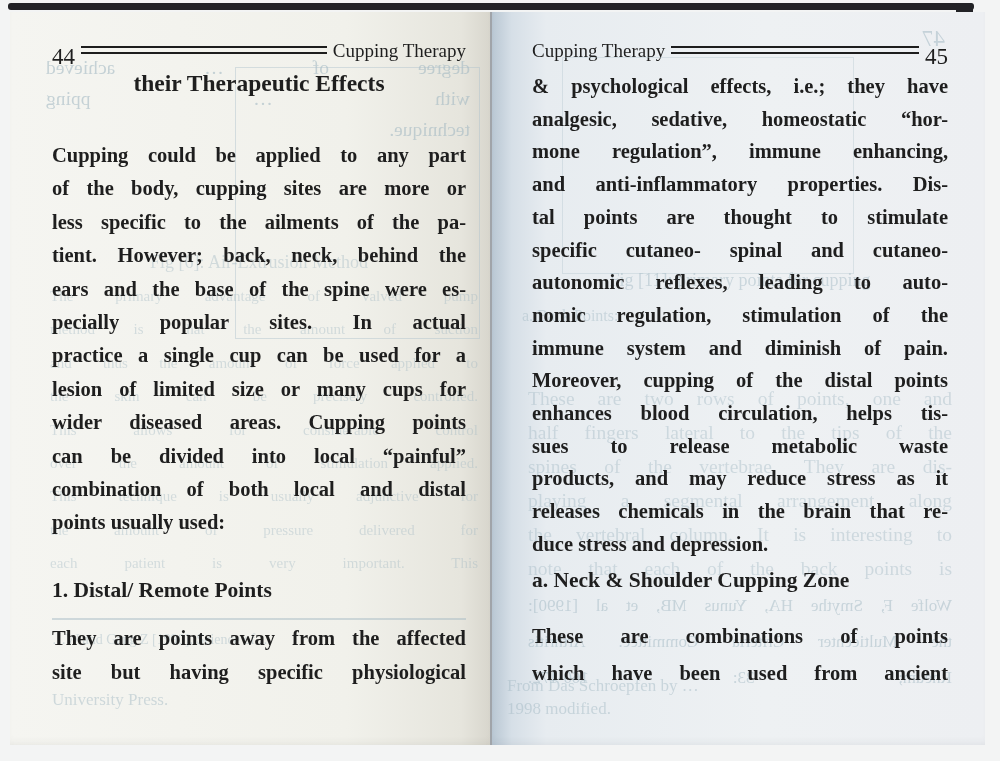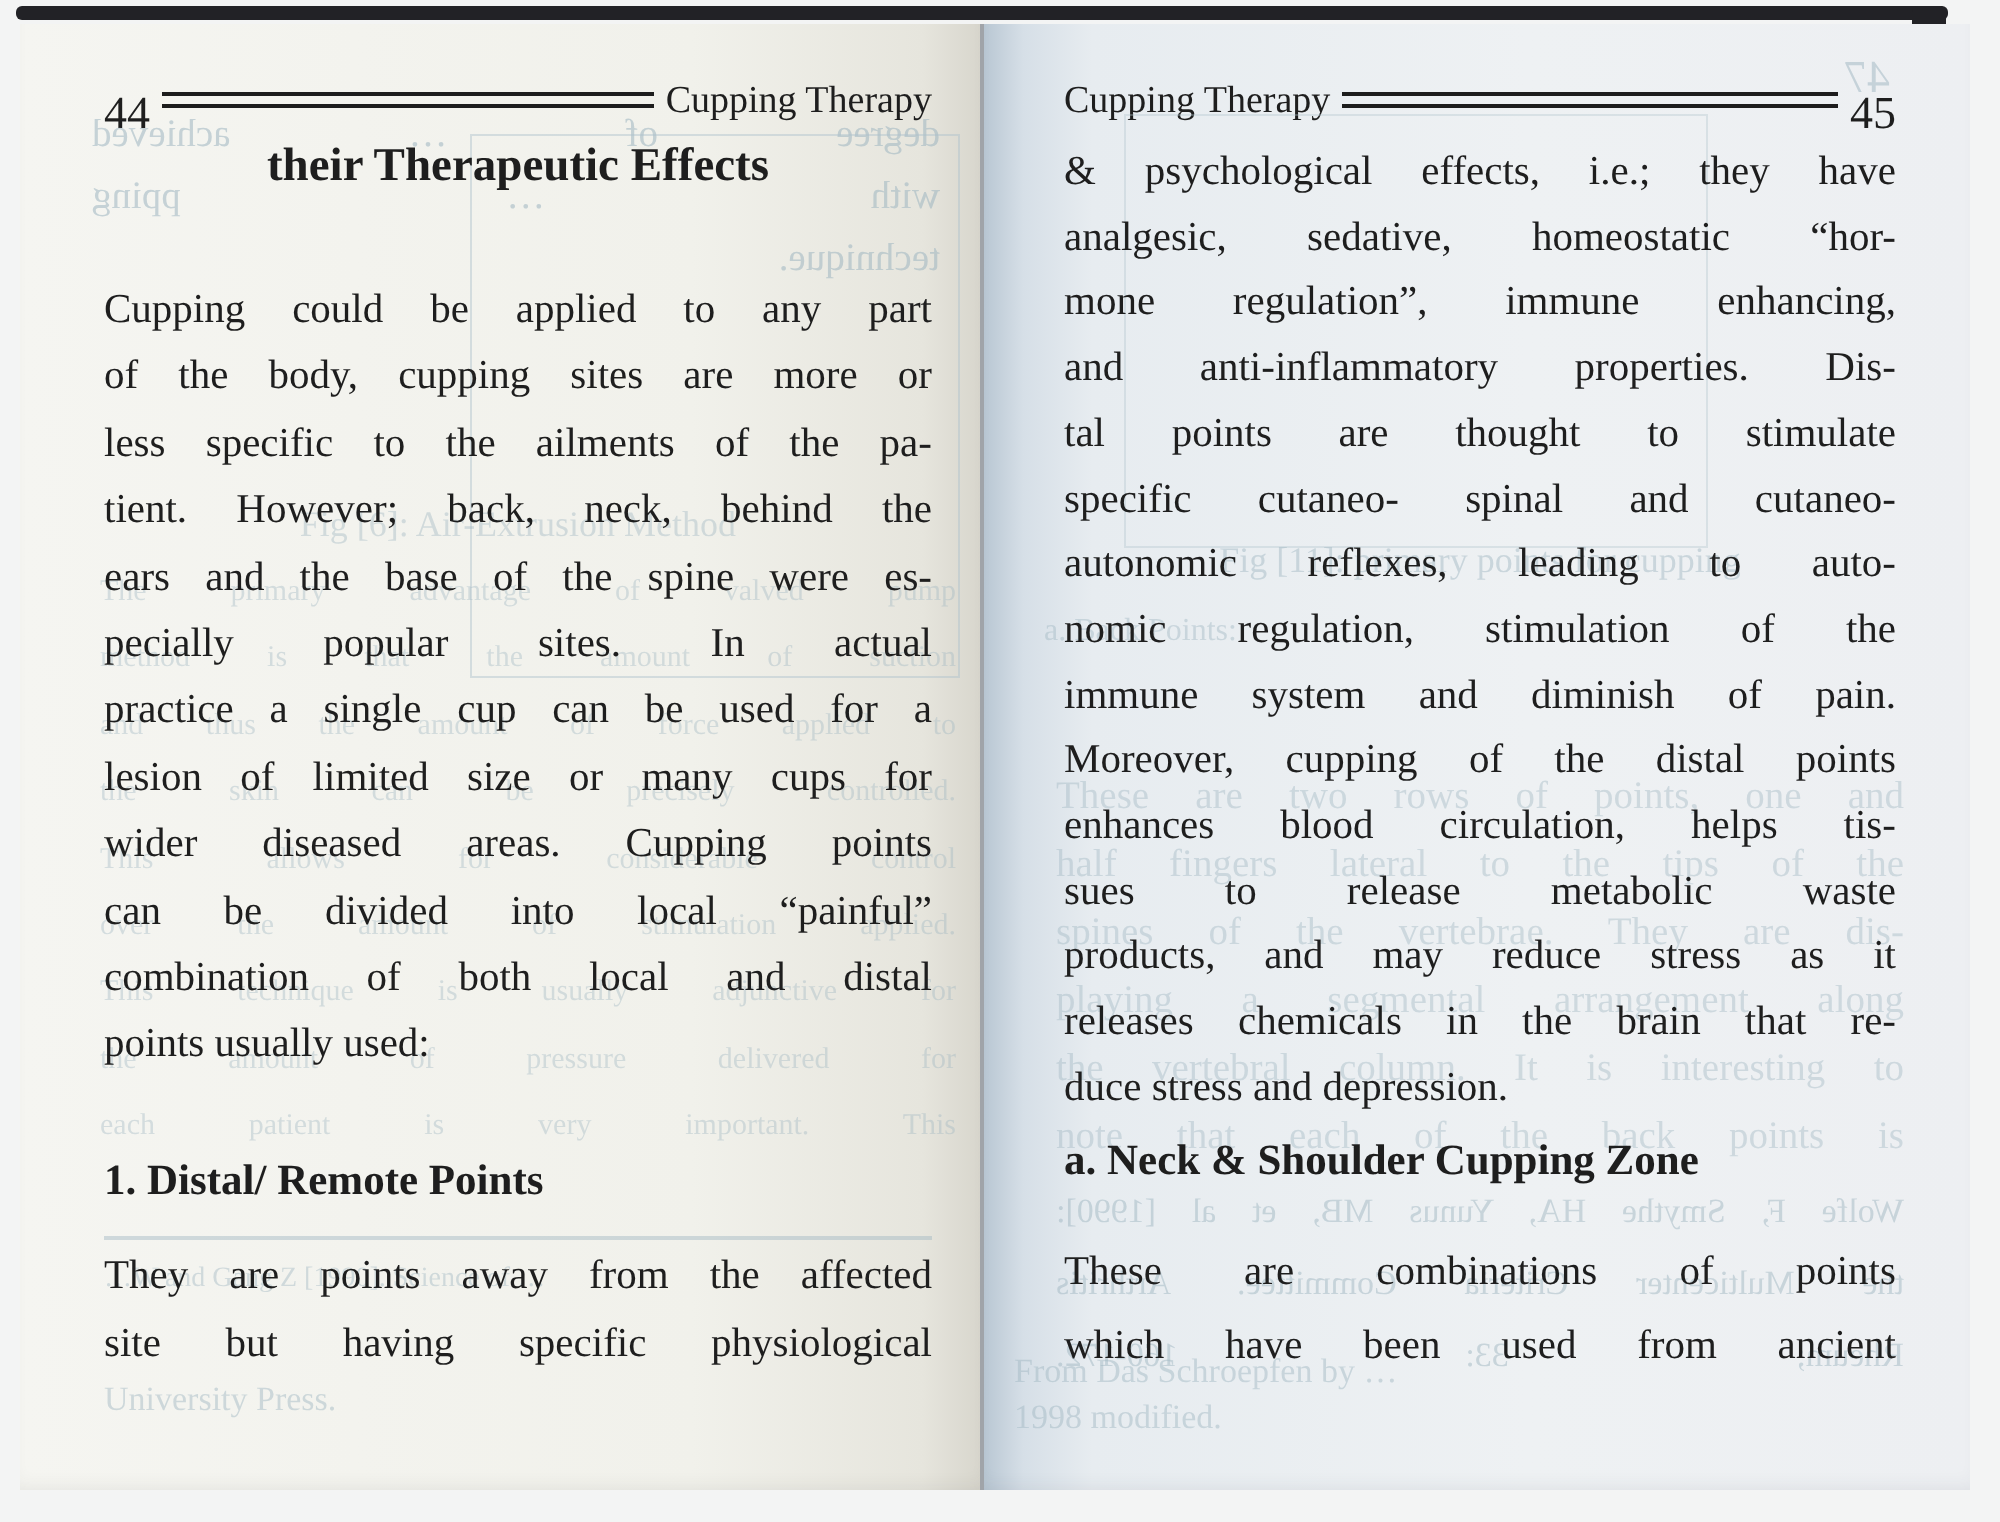--- a/index.html
+++ b/index.html
@@ -30,21 +30,21 @@
   .h-left{left:42px;top:22px;}
   .h-right{left:40px;top:22px;width:416px;}
   .pagenum{font-size:23px;line-height:1;margin-top:12px;}
   .running{font-size:19px;line-height:1;}
   .rule{flex:1;height:8px;margin:0 6px;box-sizing:border-box;border-top:2.4px solid #1d1d1d;border-bottom:2.4px solid #1d1d1d;}
   
   .para .line{text-align:justify;text-align-last:justify;}
   .para.endpara .line:last-child{text-align-last:left;}
   .para.center .line{text-align:center;text-align-last:center;}
   .chapter-title{position:absolute;left:42px;top:57px;width:414px;font-size:23.5px;font-weight:bold;line-height:28.5px;z-index:3;}
-  .body{position:absolute;font-size:20.5px;z-index:3;}
+  .body{position:absolute;font-size:20.5px;z-index:3;font-weight:bold;}
   .b-l-1{left:42px;top:127px;width:414px;line-height:33.4px;}
   .b-l-2{left:42px;top:610px;width:414px;line-height:33.5px;}
   .b-r-1{left:40px;top:58px;width:416px;line-height:32.7px;}
   .b-r-2{left:40px;top:606px;width:416px;line-height:36.5px;}
   .subhead{position:absolute;font-size:21.5px;font-weight:bold;z-index:3;}
   .s-l{left:42px;top:566px;}
   .s-r{left:40px;top:556px;}
   
   .ghost{position:absolute;color:#9fb6c1;z-index:1;}
   .mirrored{transform:scaleX(-1);}

